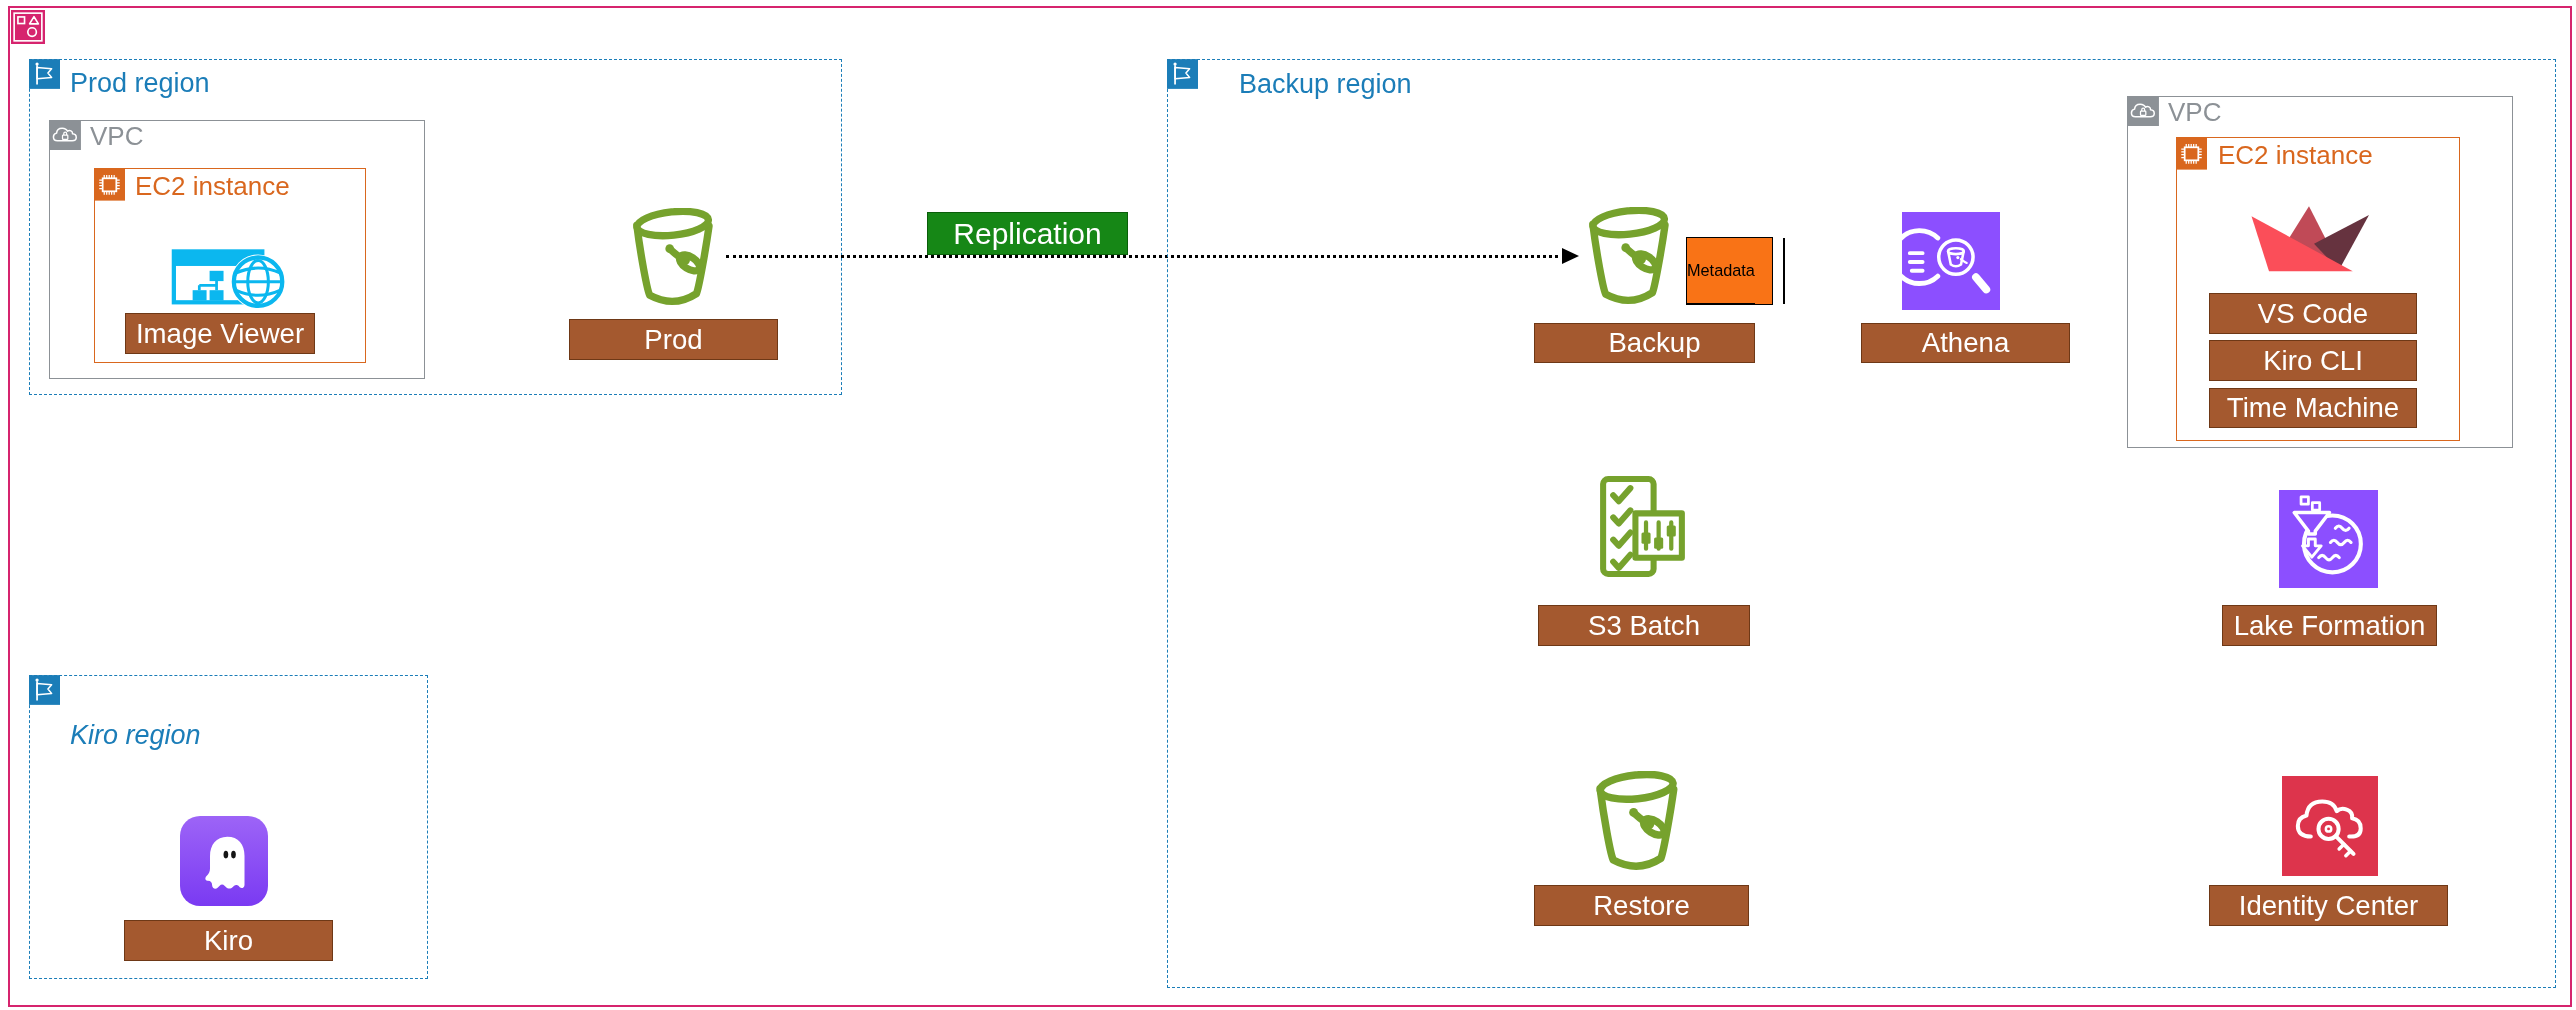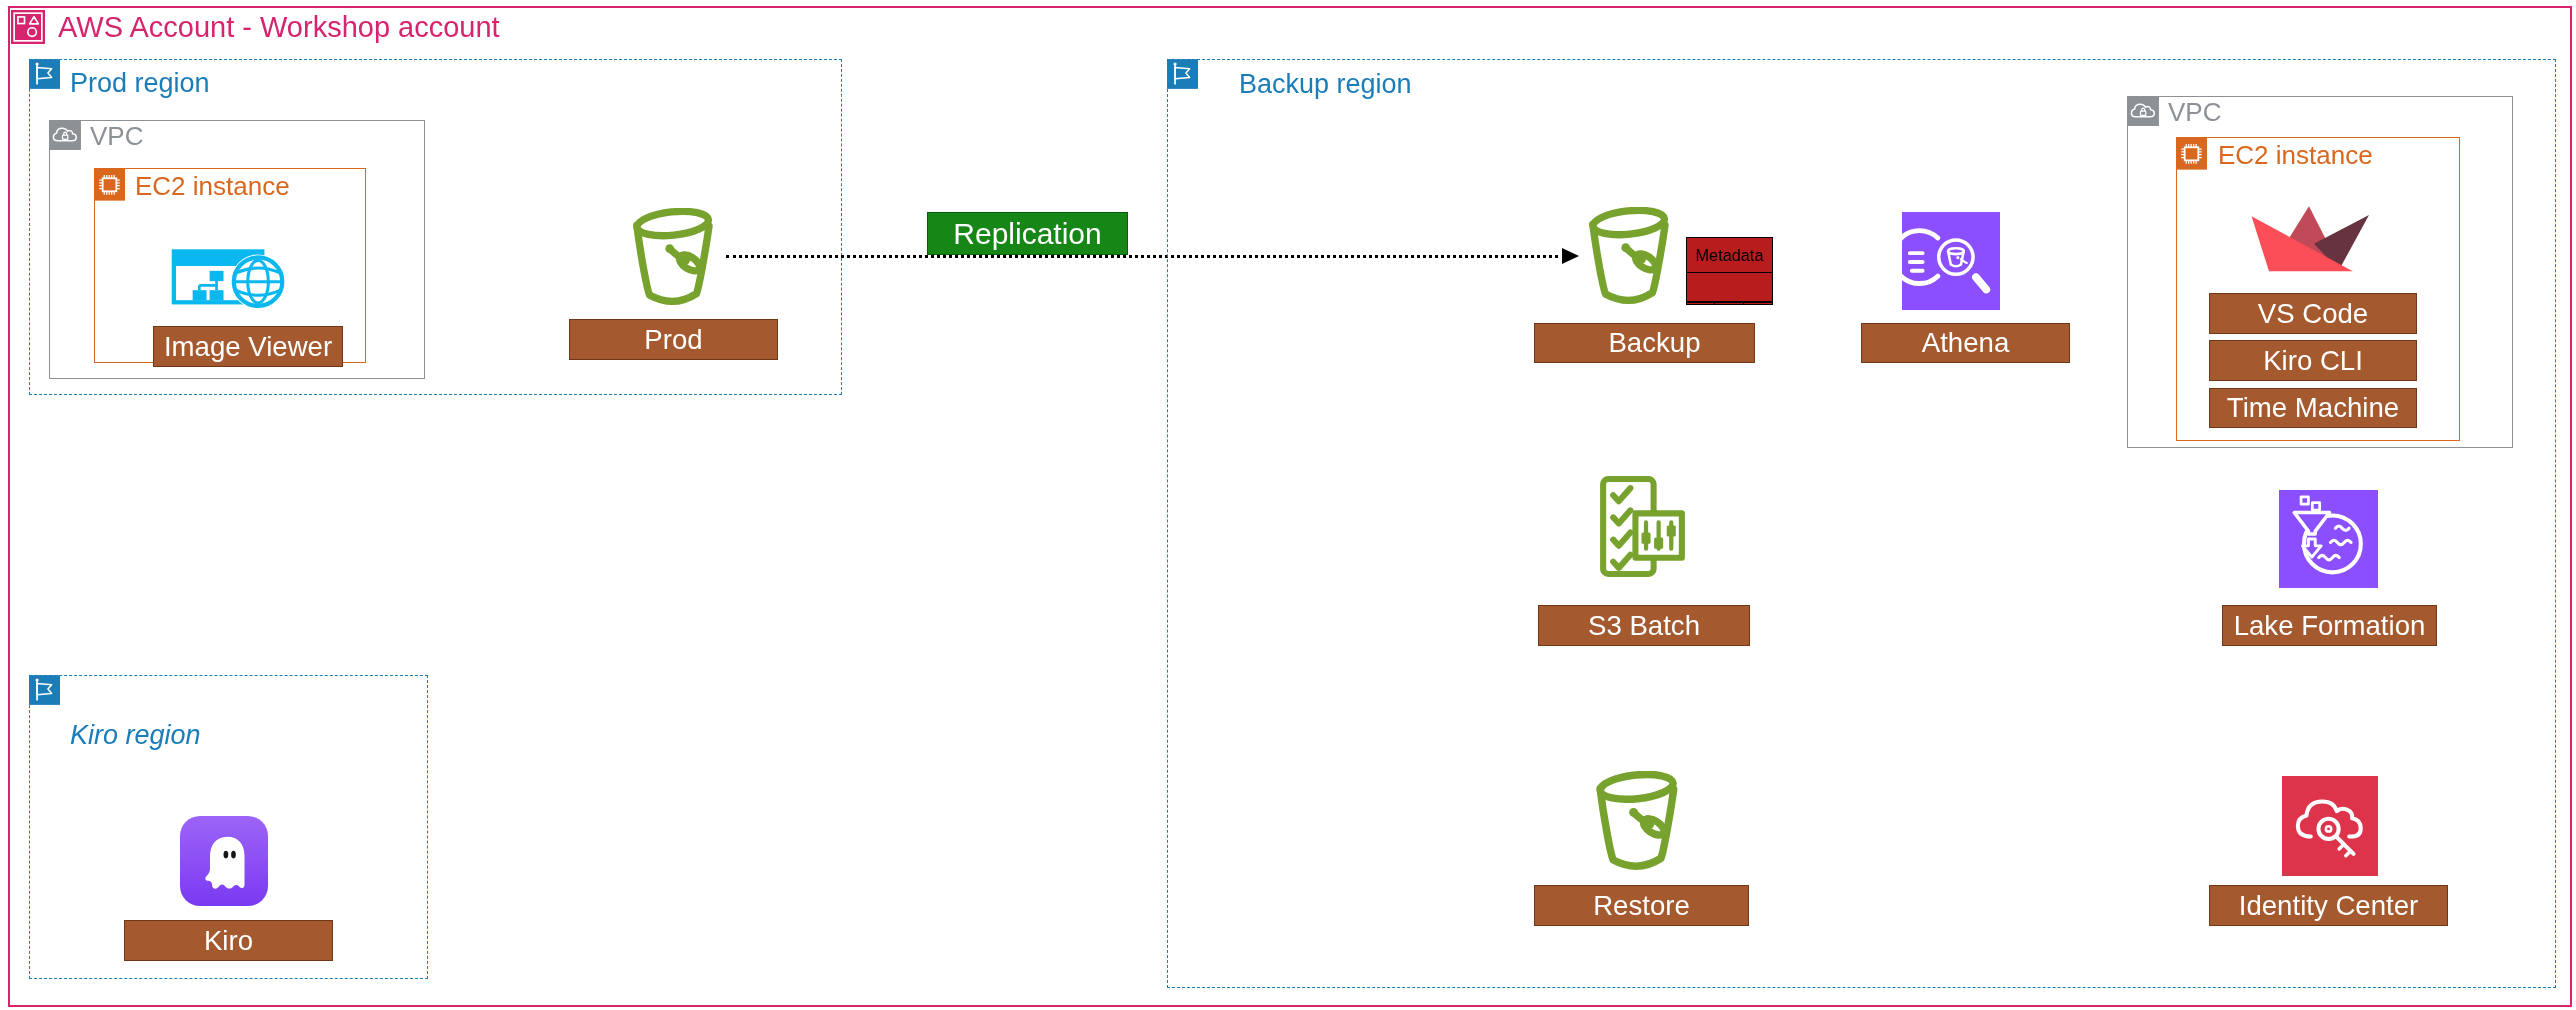--- a/index.html
+++ b/index.html
@@ -18,21 +18,21 @@
   .ec2-box{border:1.9px solid #D9671E;}
   .ec2-title{color:#D9671E;font-size:26px;line-height:33px;white-space:nowrap;}
   
   .tag{background:#A4592F;border:1.3px solid #6E3816;color:#fff;display:flex;align-items:center;justify-content:center;font-size:27.6px;white-space:nowrap;}
   
   .rep-tag{background:#168716;border:1.9px solid #0A5E0A;color:#fff;display:flex;align-items:center;justify-content:center;font-size:30px;}
   
   .dotline{border-top:3.8px dotted #000;}
   .arrow-head{width:0;height:0;border-top:8.8px solid transparent;border-bottom:8.8px solid transparent;border-left:17.5px solid #000;}
   
-  .meta{background:#b91c1c;border:1.9px solid #000;display:flex;flex-direction:column;gap:28px;}
+  .meta{background:#f97316;border:1.9px solid #000;display:flex;flex-direction:row;gap:28px;}
   .meta-head{flex:0 0 34px;display:flex;align-items:center;justify-content:center;font-size:16.3px;color:#000;border-bottom:1.9px solid #000;}
   .meta-grid{flex:1;display:grid;grid-template-columns:1fr 1fr 1fr;grid-template-rows:1fr 1fr 1fr;}
   .meta-grid > div{border-right:1.3px solid #000;border-bottom:1.3px solid #000;}
   .meta-grid > div:nth-child(3n){border-right:none;}
   .meta-grid > div:nth-child(n+7){border-bottom:none;}
   .kiro-app{border-radius:20px;background:linear-gradient(180deg,#9d64f7 0%,#7a3af2 100%);display:flex;align-items:center;justify-content:center;}
   svg{display:block;}
 </style>
 </head>
 <body>
@@ -41,21 +41,20 @@
 
   <div class="abs account-box" style="left:7.5px;top:6.3px;width:2560px;height:997px;"></div>
 
   <svg class="abs" style="left:11.3px;top:10px;" width="34" height="34" viewBox="0 0 54 54">
     <rect width="54" height="54" fill="#D6246E"></rect>
     <rect x="5" y="5" width="44" height="44" fill="none" stroke="#fff" stroke-width="2.6"></rect>
     <rect x="11" y="11" width="10.5" height="10.5" fill="none" stroke="#fff" stroke-width="2.6"></rect>
     <path d="M36.5 10.5 l7 11.5 h-14 z" fill="none" stroke="#fff" stroke-width="2.6" stroke-linejoin="round"></path>
     <circle cx="33.5" cy="35" r="6.8" fill="none" stroke="#fff" stroke-width="2.6"></circle>
   </svg>
-  <div class="abs account-title" style="left:58px;top:10px;">AWS Account - Workshop account</div>
 
   <div class="abs region" style="left:29px;top:59px;width:811px;height:334px;"></div>
   <svg class="abs" style="left:29px;top:59px;" width="31" height="30" viewBox="0 0 50 48">
     <rect width="50" height="48" fill="#1B7DB8"></rect>
     <circle cx="13" cy="8" r="2.6" fill="#fff"></circle>
     <line x1="13" y1="10" x2="13" y2="41" stroke="#fff" stroke-width="2.8"></line>
     <path d="M13 13.5 L36.5 15.5 L30.5 22.5 L36.5 29.5 L13 31.5 Z" fill="none" stroke="#fff" stroke-width="2.4" stroke-linejoin="round"></path>
   </svg>
   <div class="abs region-title" style="left:70px;top:68px;text-align:right;">Prod region</div>
 
@@ -86,21 +85,21 @@
     <rect x="4" y="4" width="146" height="24" fill="#0BB7EF"></rect>
     <rect x="63" y="36" width="23" height="17" fill="#0BB7EF"></rect>
     <path d="M74.5 53 v7 M46 60 h28.5 M46 60 v8 M74.5 60 v8" stroke="#0BB7EF" stroke-width="4.5" fill="none"></path>
     <rect x="35" y="68" width="23" height="17" fill="#0BB7EF"></rect>
     <rect x="63" y="68" width="23" height="17" fill="#0BB7EF"></rect>
     <circle cx="143" cy="54" r="45" fill="#fff"></circle>
     <circle cx="143" cy="54" r="40" fill="#fff" stroke="#0BB7EF" stroke-width="7"></circle>
     <ellipse cx="143" cy="54" rx="17" ry="35" fill="none" stroke="#0BB7EF" stroke-width="5"></ellipse>
     <path d="M106 40 q37 -17 74 0 M106 68 q37 17 74 0 M103 54 h80" stroke="#0BB7EF" stroke-width="5" fill="none"></path>
   </svg>
-  <div class="abs tag" style="left:125px;top:326px;width:188px;height:39px;margin-left:28px;">Image Viewer</div>
+  <div class="abs tag" style="left:125px;top:313px;width:188px;height:39px;">Image Viewer</div>
 
   <svg class="abs" style="left:625px;top:208px;" width="98" height="102" viewBox="0 0 110 118">
     <g fill="none" stroke="#76A22D" stroke-width="8.5" stroke-linecap="round" stroke-linejoin="round">
       <path d="M12 20 C16 52 24 96 27 101 Q55 116 81 99 C84 92 92 46 95.5 21" fill="#fff"></path>
       <ellipse cx="53.5" cy="18" rx="41.5" ry="13.5" fill="#fff" transform="rotate(-6 53.5 18)"></ellipse>
       <circle cx="50" cy="47" r="5" fill="#76A22D" stroke="none"></circle>
       <path d="M52 49 Q62 58 69 61"></path>
       <ellipse cx="73" cy="63.5" rx="13" ry="7" transform="rotate(33 73 63.5)"></ellipse>
     </g>
   </svg>

